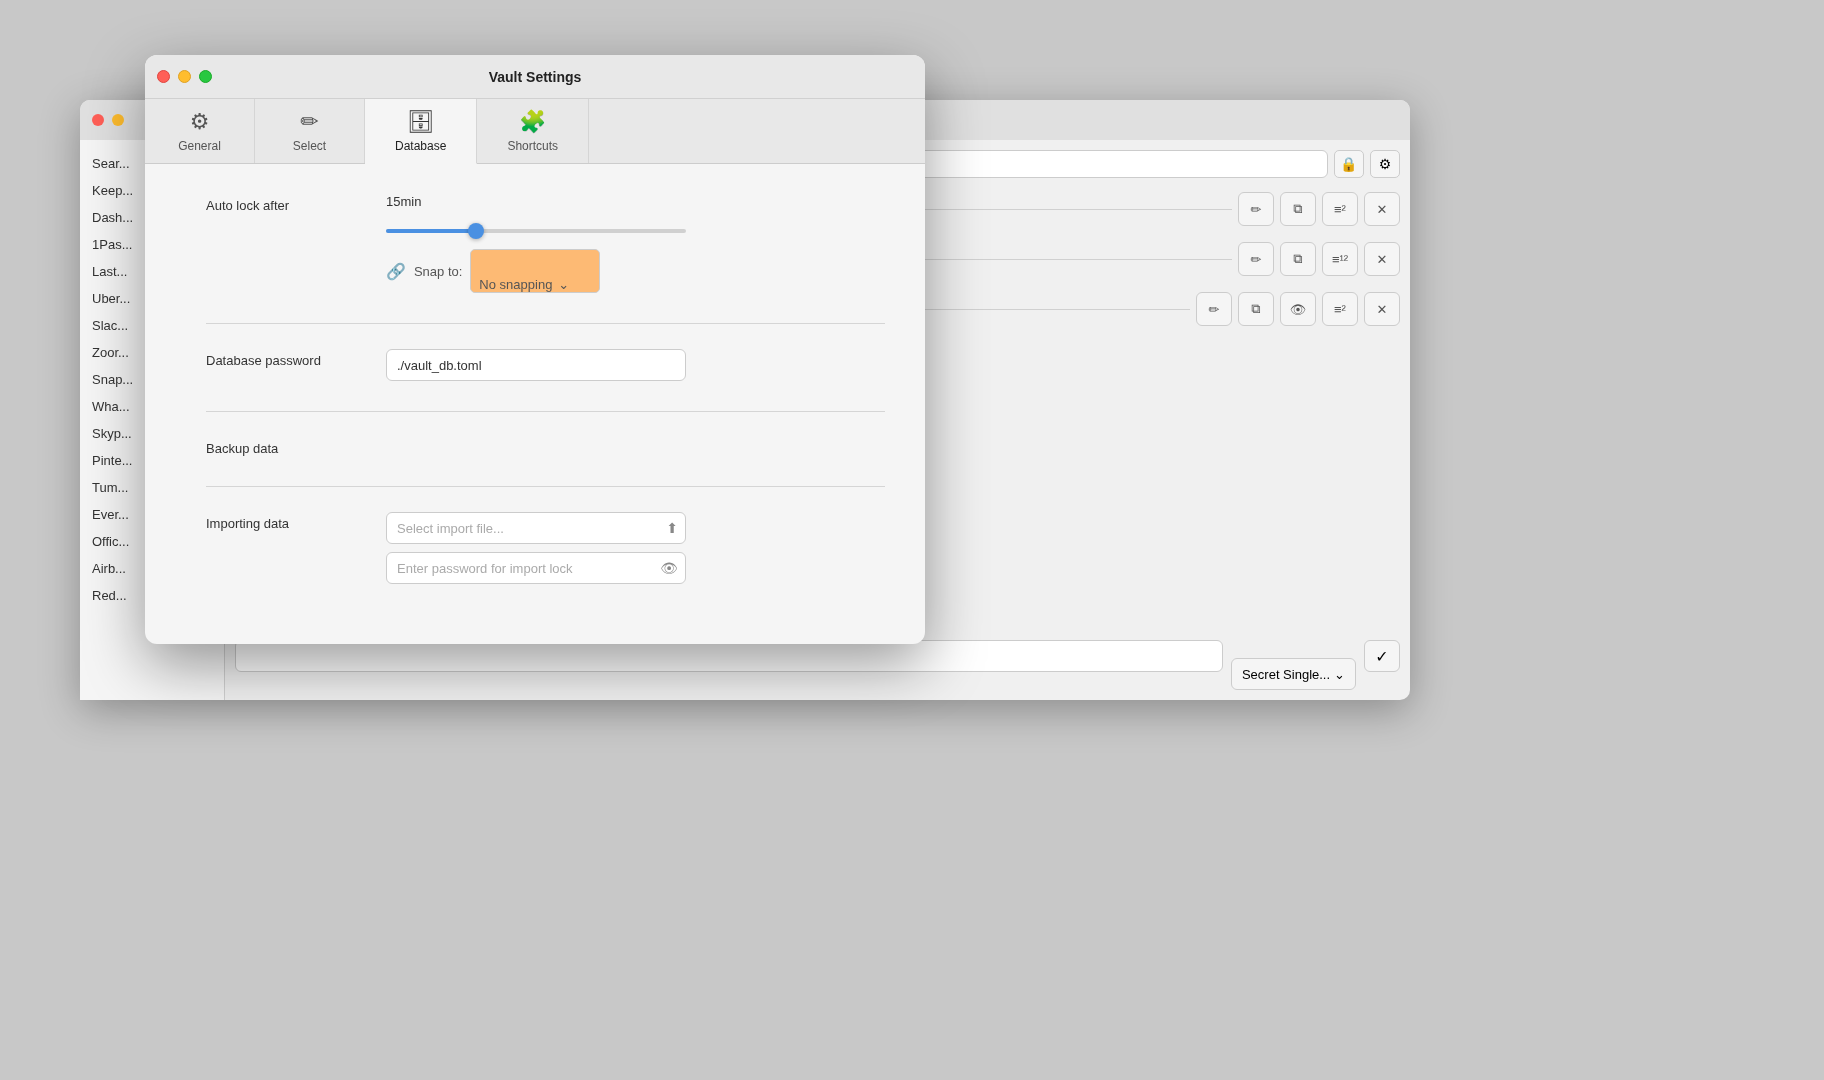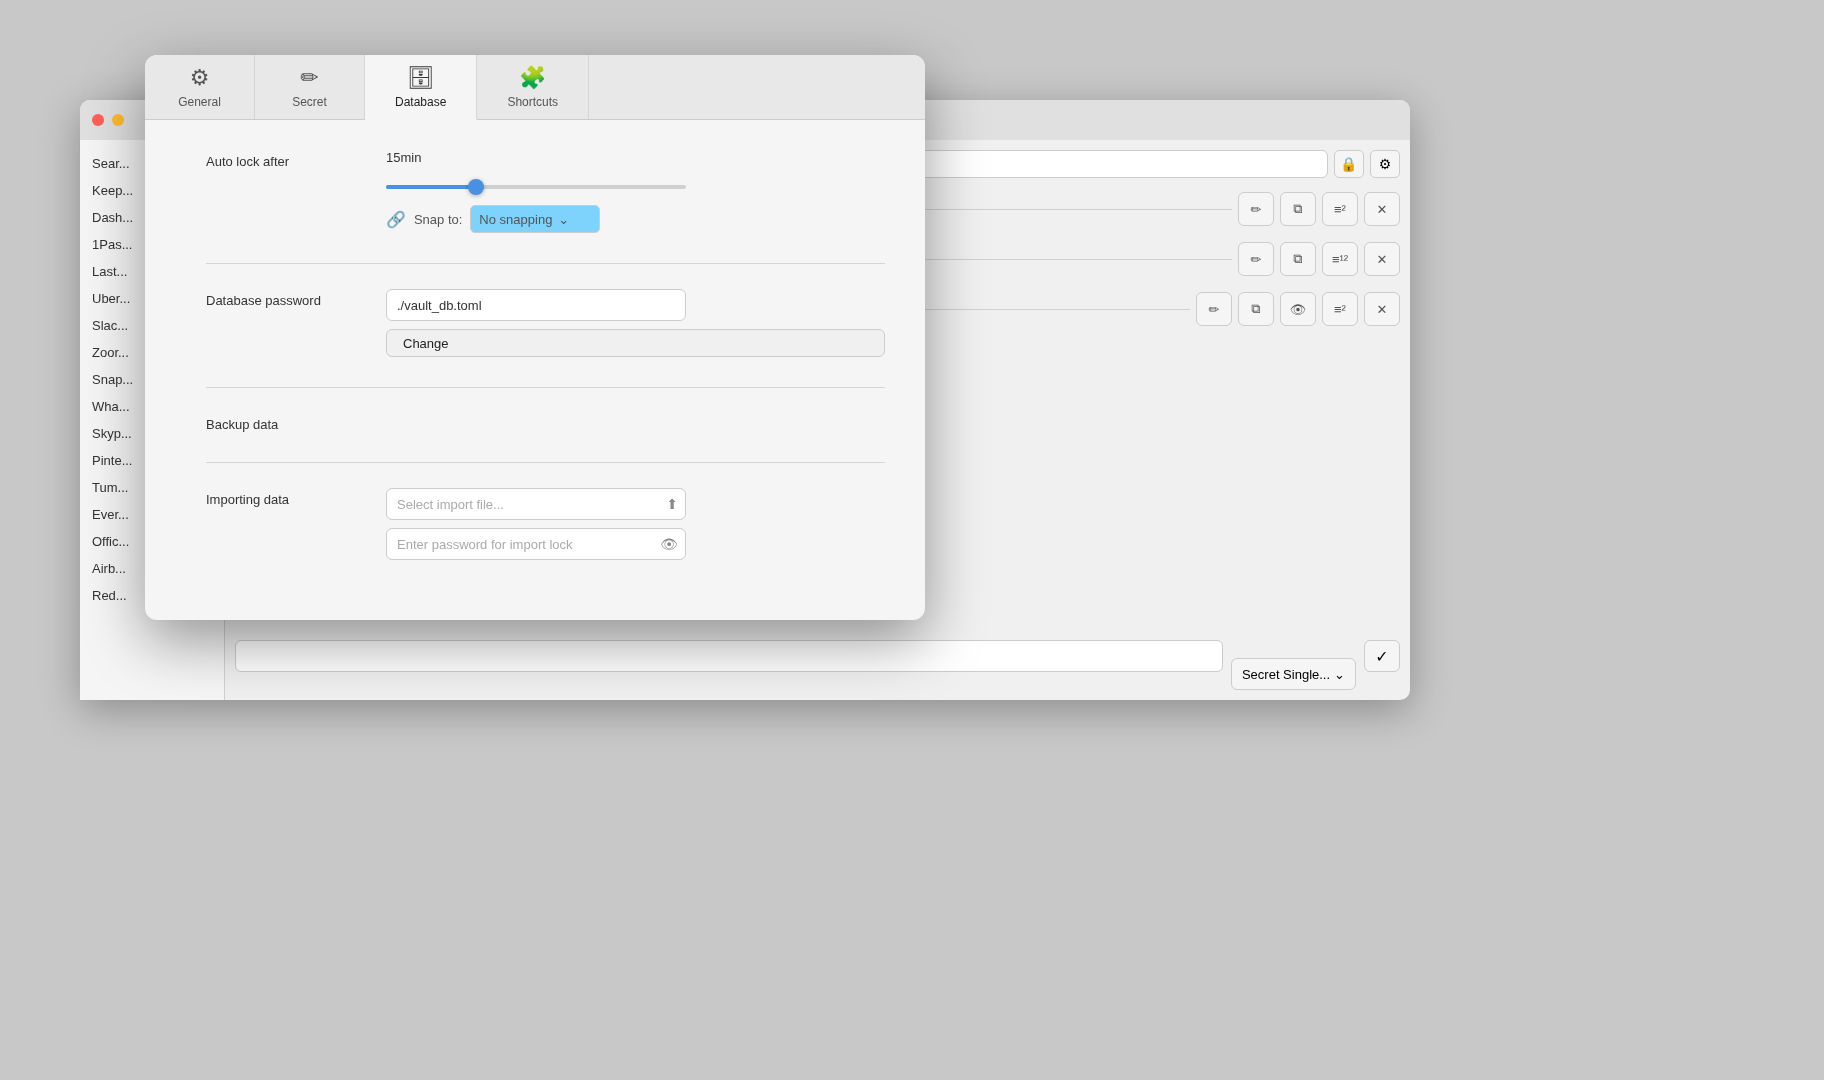--- a/index.html
+++ b/index.html
@@ -329,28 +329,28 @@
       gap: 8px;
       font-size: 13px;
       color: #555;
     }
 
     .snap-icon {
       font-size: 16px;
     }
 
     .snap-select {
-      height: 28px;
+      height: 44px;
       border: 1px solid #ccc;
       border-radius: 5px;
-      background: #7dd3fc;
+      background: #fdba74;
       padding: 0 8px;
       font-size: 13px;
       display: flex;
-      align-items: center;
+      align-items: flex-end;
       gap: 6px;
       min-width: 130px;
       cursor: pointer;
     }
 
     
     .text-input {
       width: 300px;
       height: 32px;
       border: 1px solid #ccc;
@@ -496,29 +496,37 @@
           <span>⌄</span>
         </div>
         <div class="bg-check-btn">✓</div>
       </div>
     </div>
   </div>
 </div>
 
 <div class="modal">
 
+  <div class="modal-titlebar">
+    <div class="modal-traffic-lights">
+      <div class="traffic-dot traffic-red"></div>
+      <div class="traffic-dot traffic-yellow"></div>
+      <div class="traffic-dot traffic-green"></div>
+    </div>
+    <span class="modal-title">Vault Settings</span>
+  </div>
 
   <div class="tabs">
     <div class="tab">
       <span class="tab-icon">⚙</span>
       <span>General</span>
     </div>
     <div class="tab">
       <span class="tab-icon">✏</span>
-      <span>Secret</span>
+      <span>Select</span>
     </div>
     <div class="tab active">
       <span class="tab-icon">🗄</span>
       <span>Database</span>
     </div>
     <div class="tab">
       <span class="tab-icon">🧩</span>
       <span>Shortcuts</span>
     </div>
   </div>
@@ -547,21 +555,20 @@
     </div>
 
     <div class="divider"></div>
 
     <div class="settings-row">
       <div class="settings-label">Database password</div>
       <div class="settings-controls">
         <div class="text-input">
           <span>./vault_db.toml</span>
         </div>
-        <button class="btn">Change</button>
       </div>
     </div>
 
     <div class="divider"></div>
 
     <div class="settings-row">
       <div class="settings-label">Backup data</div>
     </div>
 
     <div class="divider"></div>

